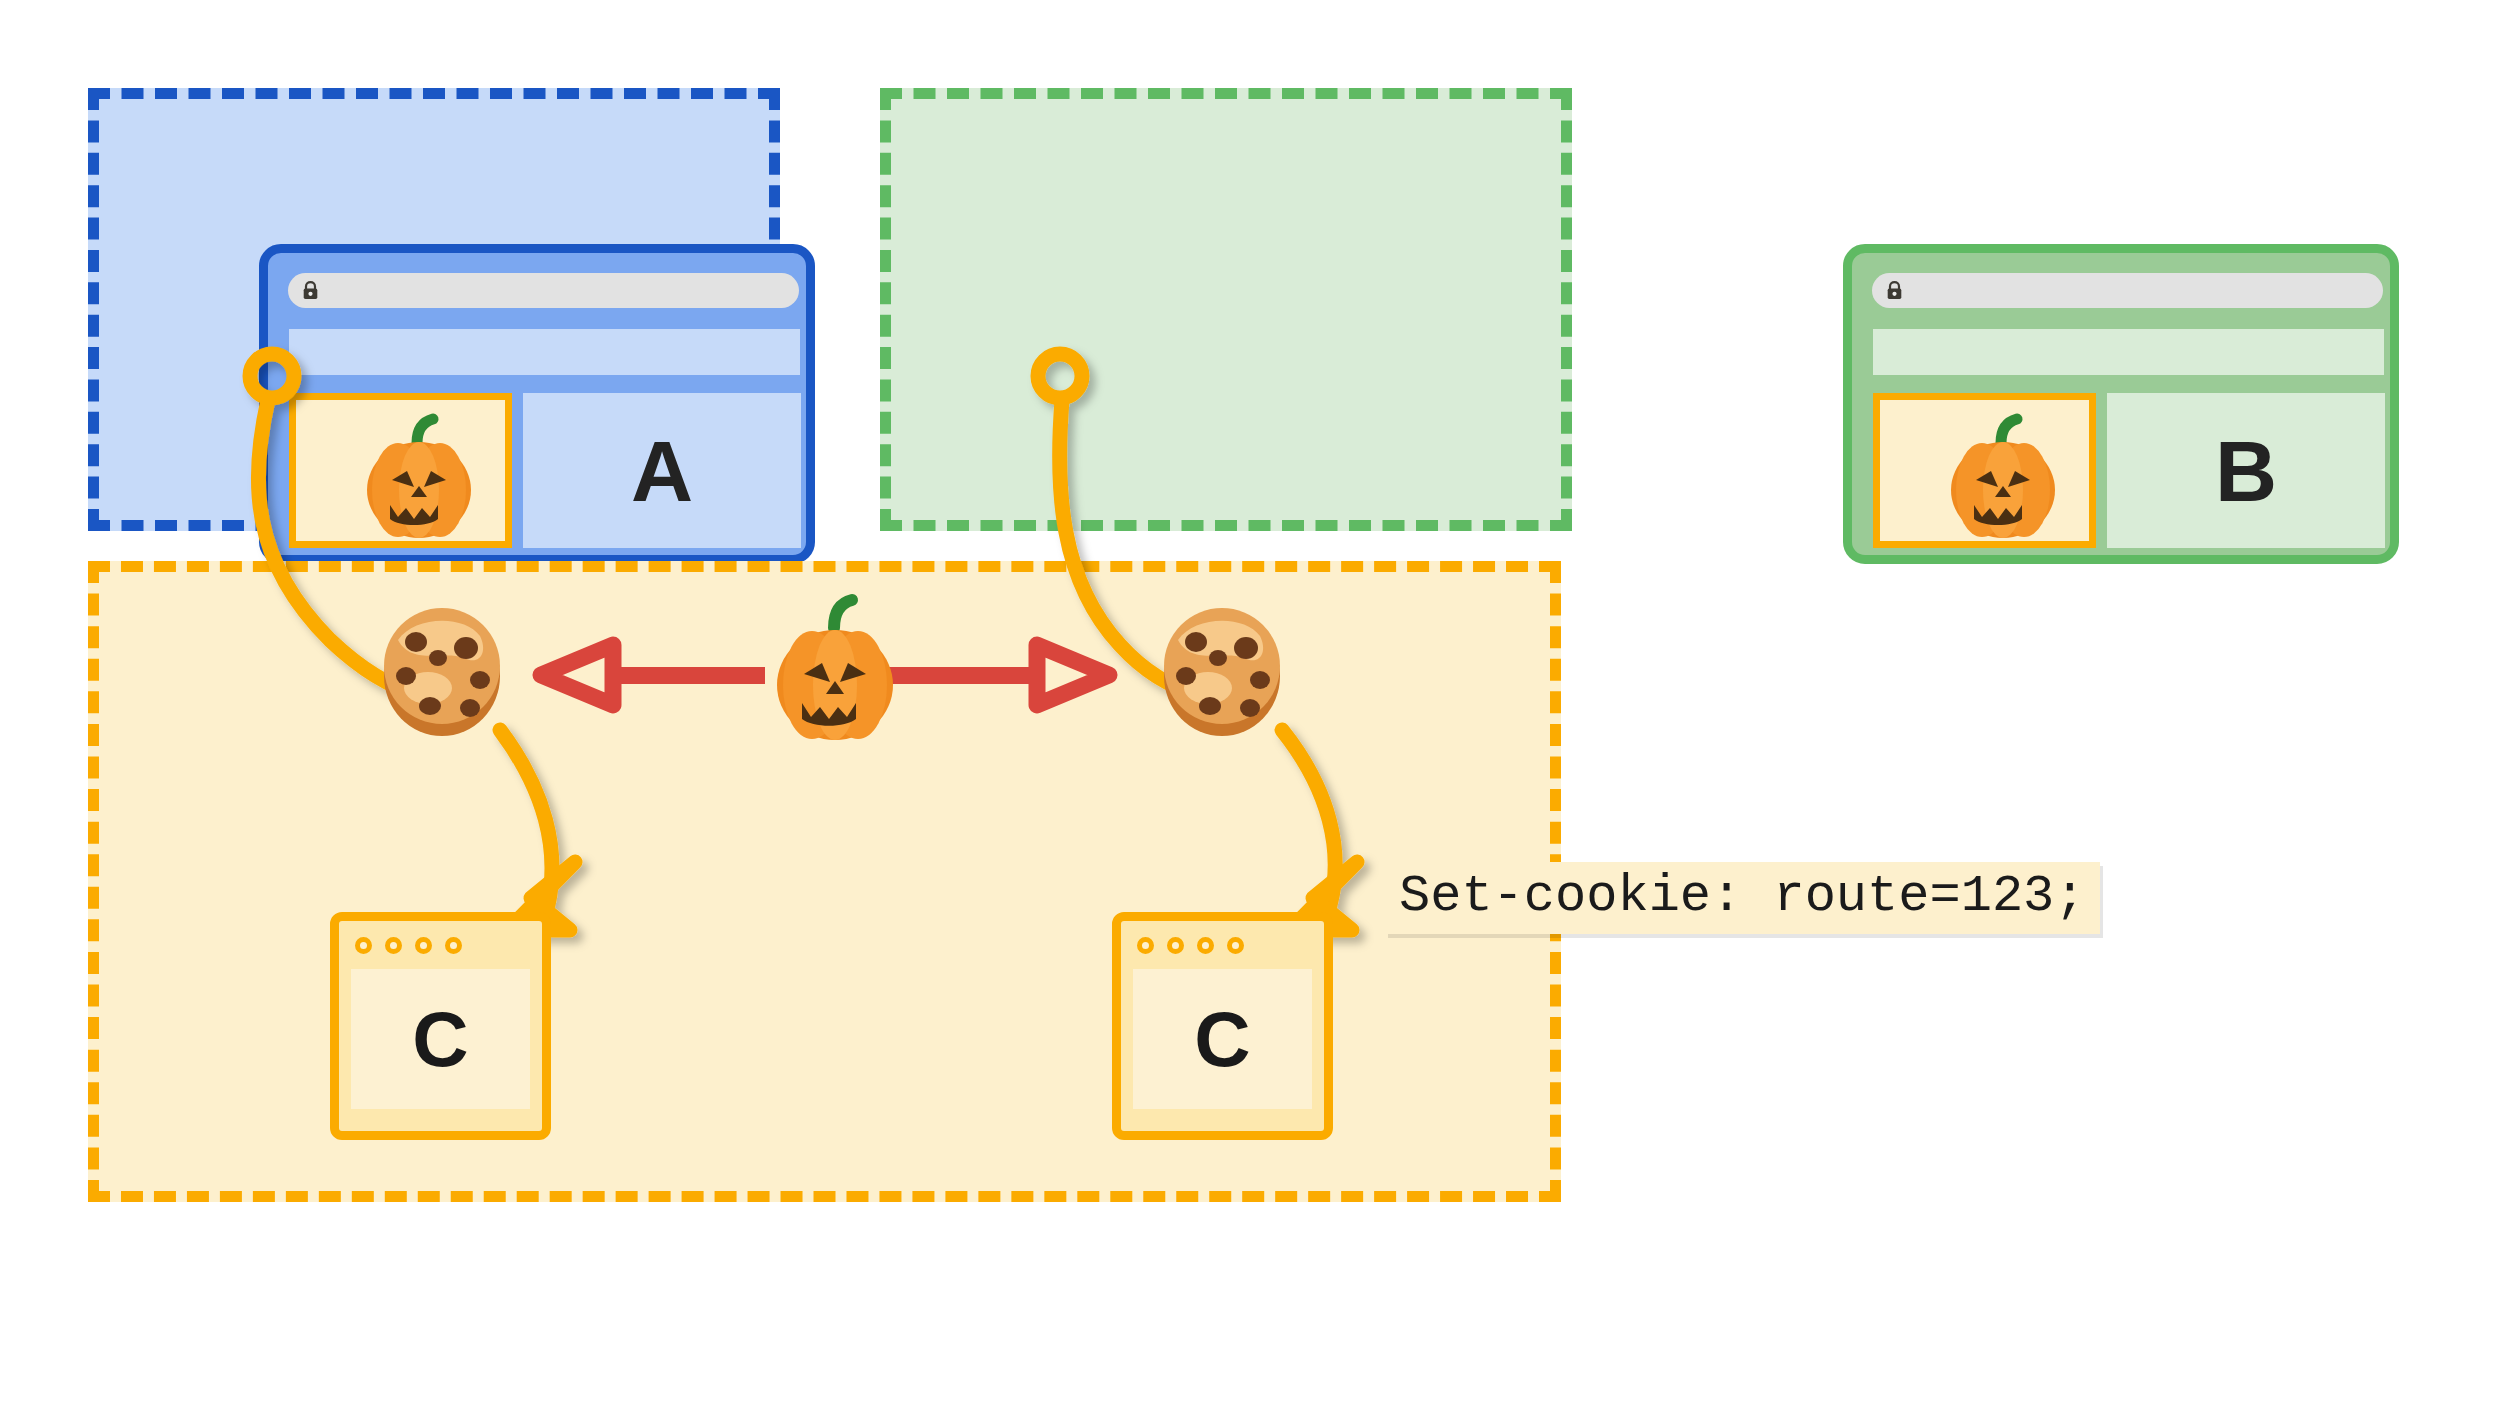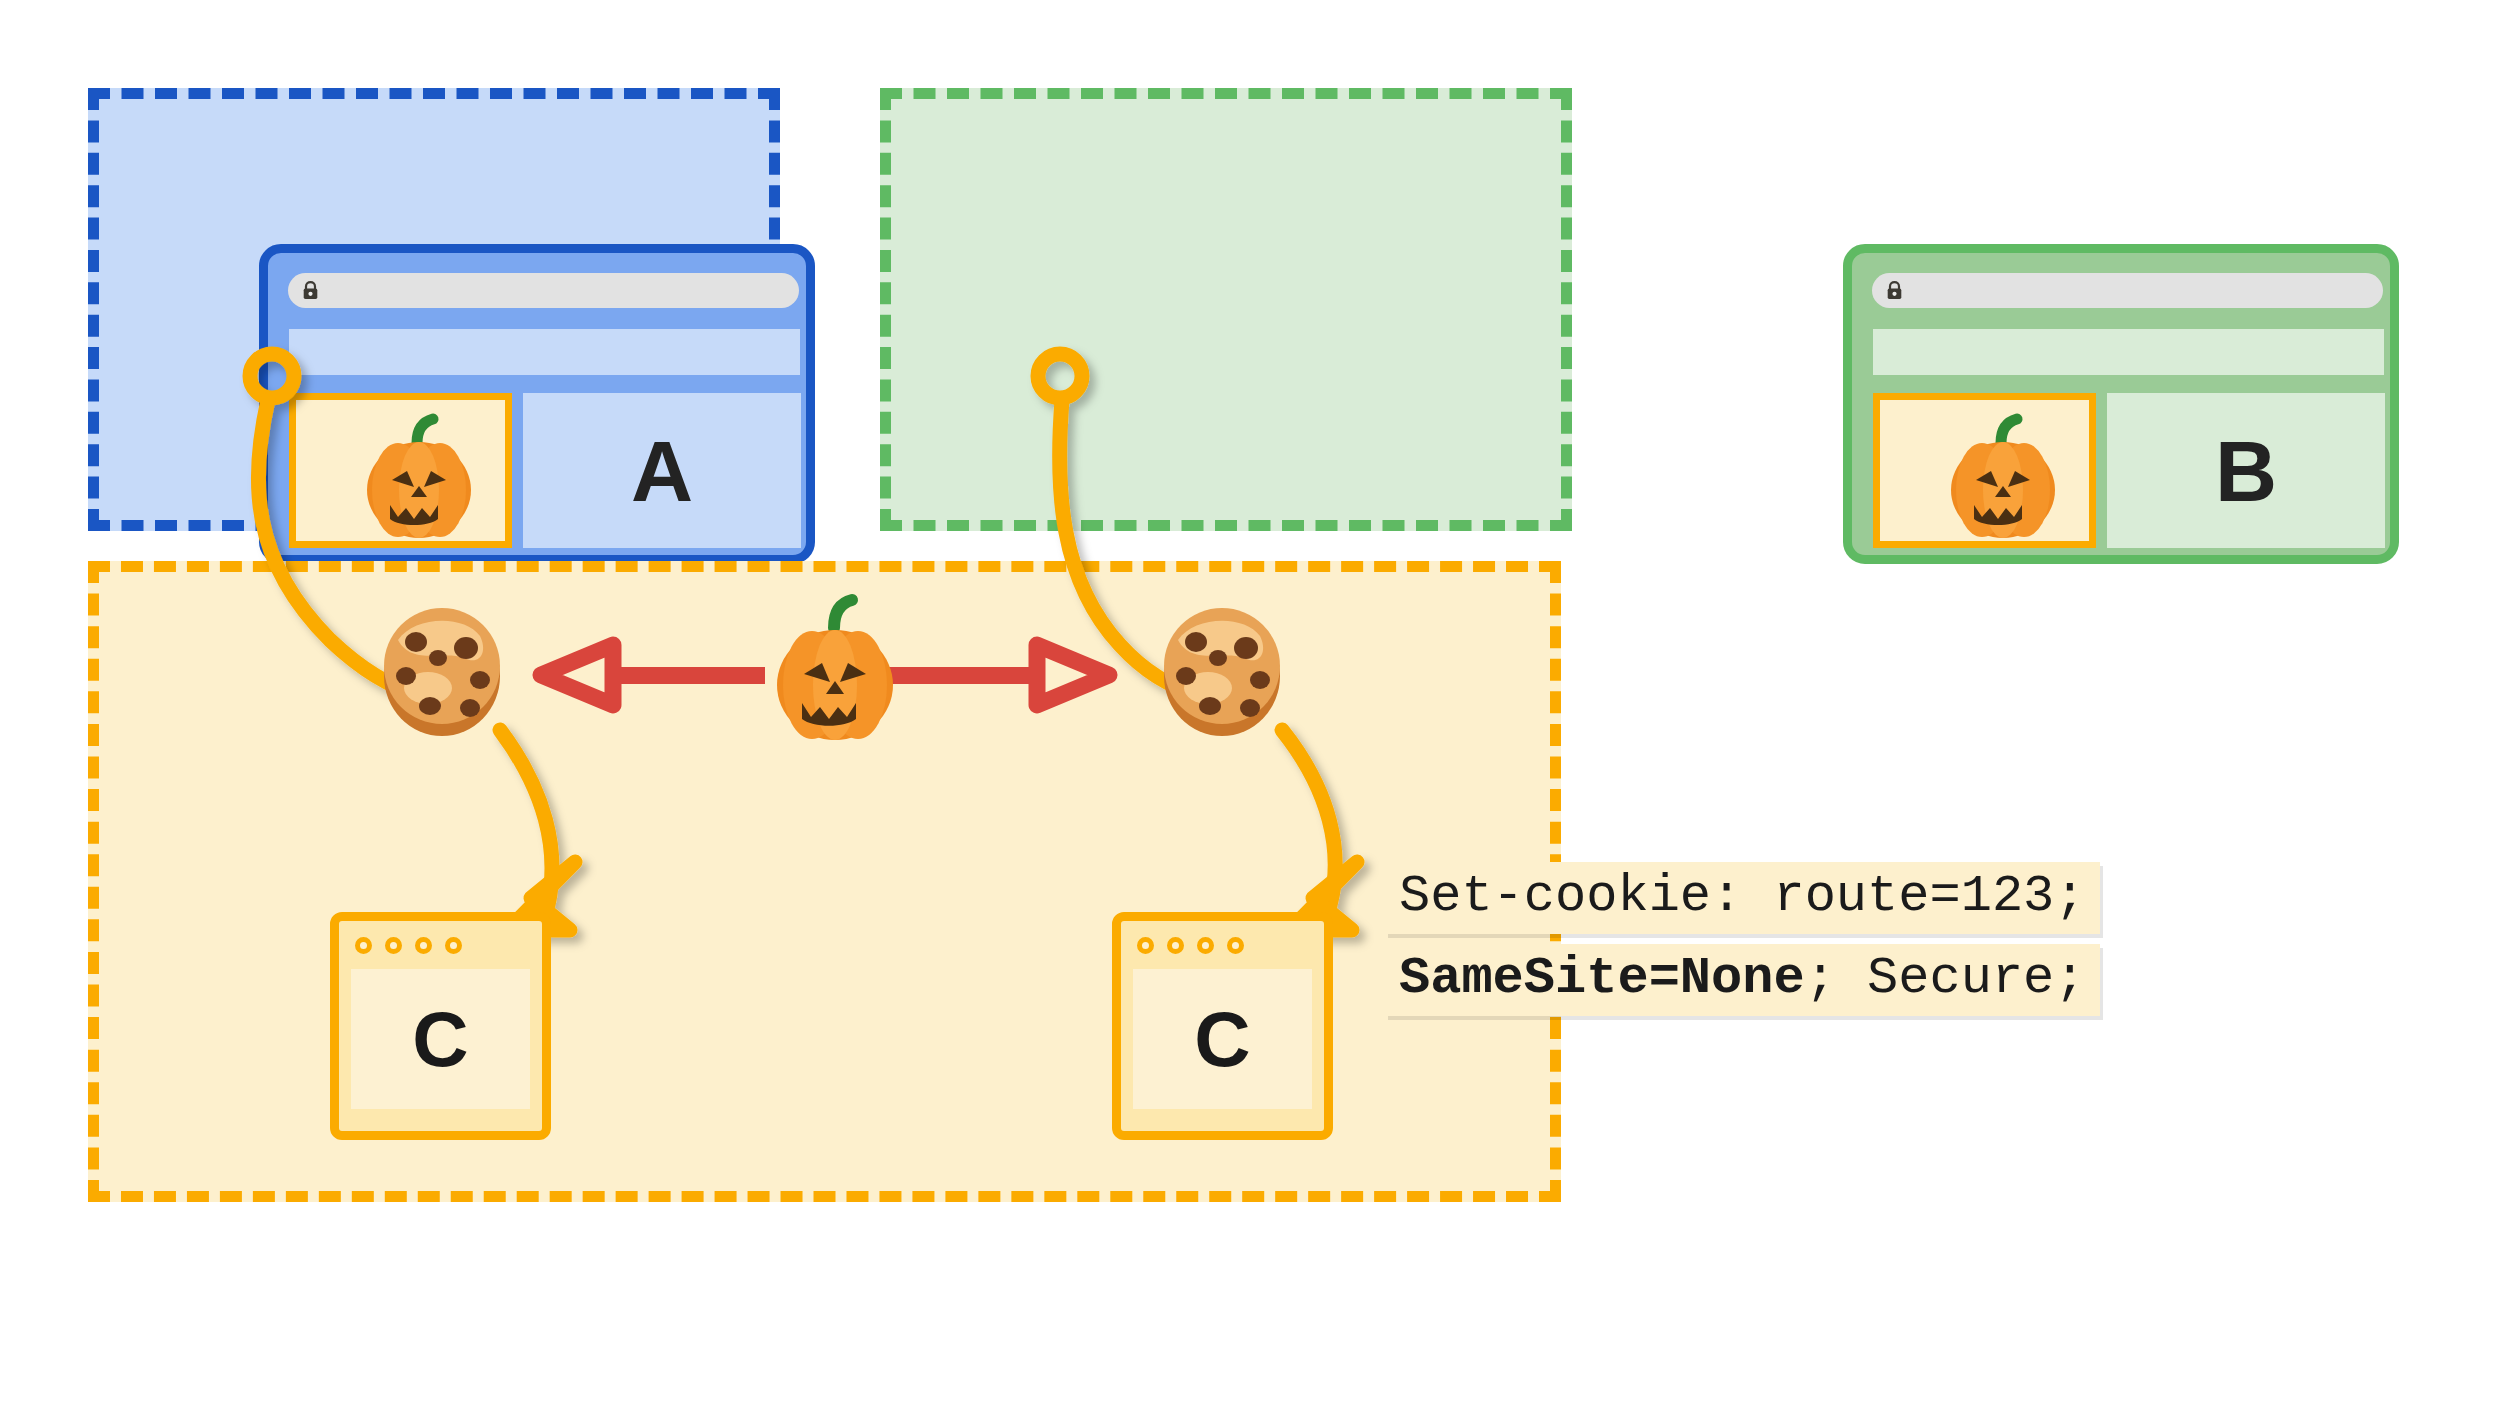--- a/index.html
+++ b/index.html
@@ -384,16 +384,15 @@
       <span class="dot"></span>
       <span class="dot"></span>
     </div>
     <div class="server-body">
       <span class="server-letter">C</span>
     </div>
   </div>
 
   <div class="code-stack">
     <div class="code-line">Set-cookie: route=123;</div>
-    <div class="code-line"><b>SameSite=None</b><span>; Secure;</span></div>
   </div>
 
 </div>
 
 </body></html>

